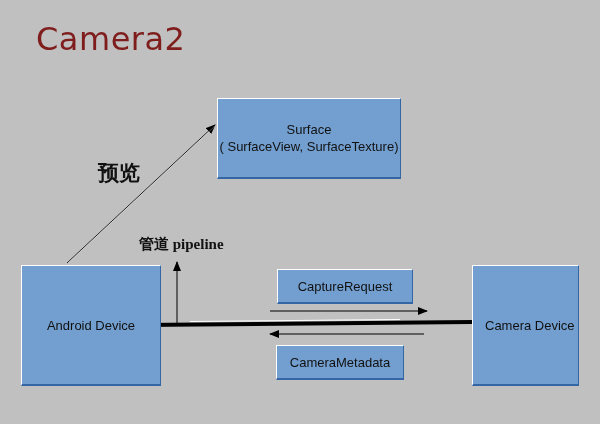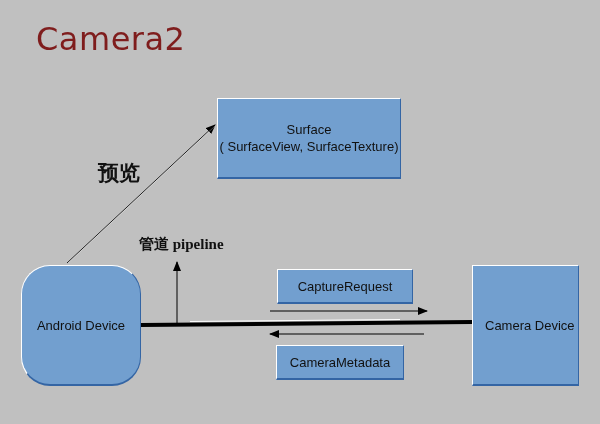--- a/index.html
+++ b/index.html
@@ -29,21 +29,21 @@
       display: flex;
       flex-direction: column;
       align-items: center;
       justify-content: center;
       text-align: center;
       color: #111;
       font-size: 13px;
       line-height: 17px;
     }
     #surface { left: 217px; top: 98px; width: 184px; height: 81px; }
-    #android { left: 21px; top: 265px; width: 120px; height: 121px; border-radius: 29px; }
+    #android { left: 21px; top: 265px; width: 140px; height: 121px; }
     #camera-device { left: 472px; top: 265px; width: 107px; height: 121px; justify-content: center; align-items: flex-start; padding-left: 12px; }
     #capture { left: 269px; top: 269px; width: 136px; height: 35px; margin-left: 8px; }
     #metadata { left: 276px; top: 345px; width: 128px; height: 35px; }
     .label {
       position: absolute;
       color: #111;
       font-weight: bold;
     }
     #preview-label { left: 98px; top: 159px; font-size: 21px; font-family: "DejaVu Sans", sans-serif; }
     #pipeline-label { left: 139px; top: 235px; font-size: 15px; font-family: Liberation Serif, serif; }

